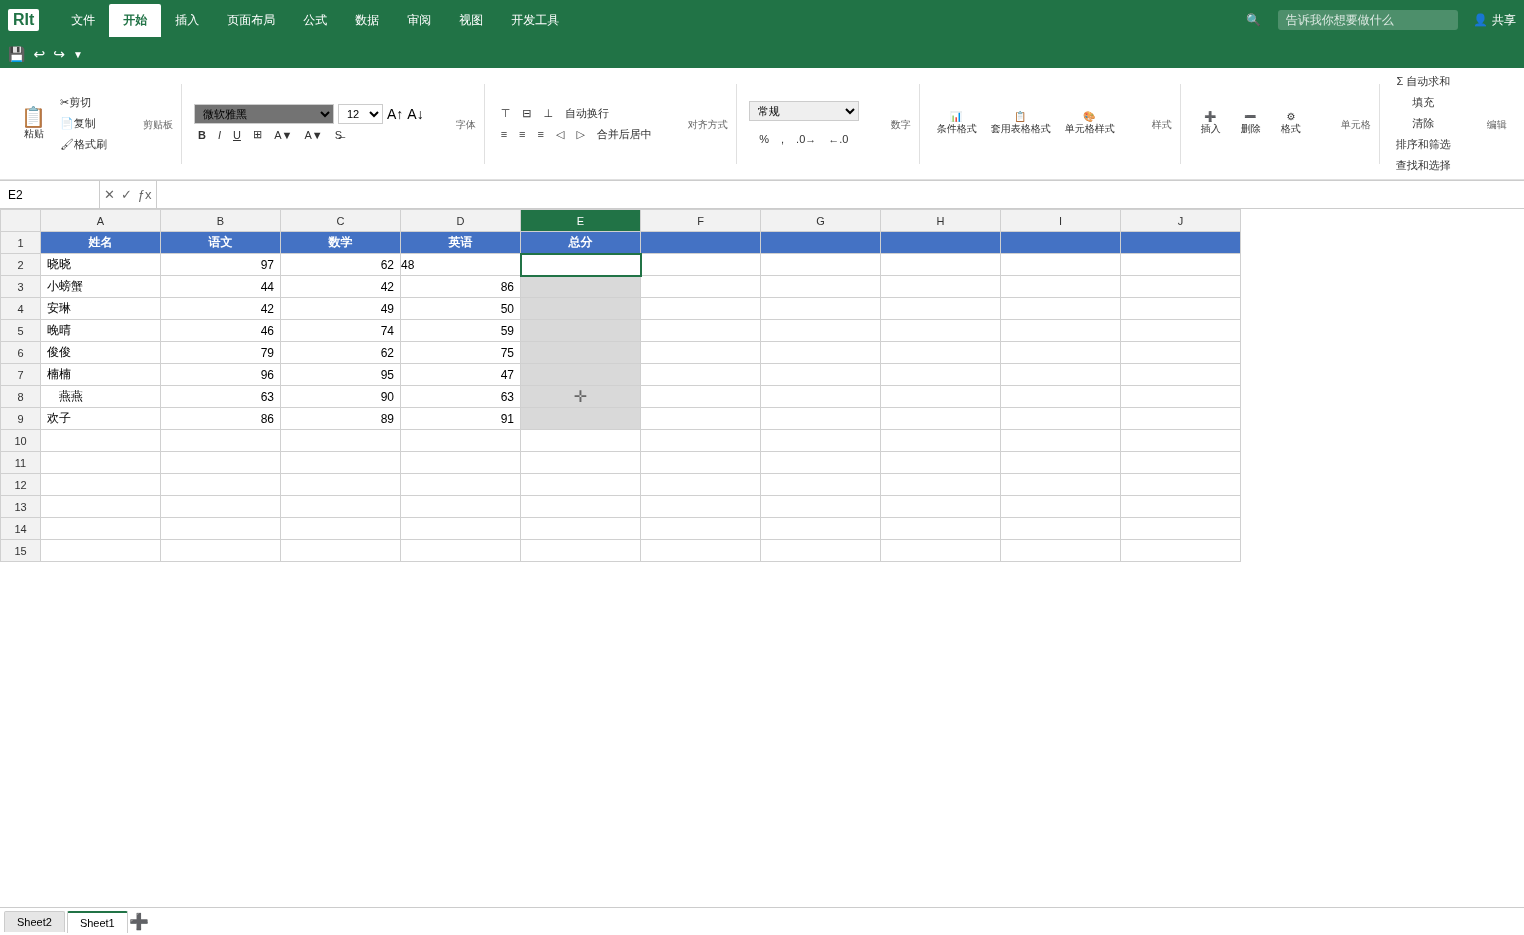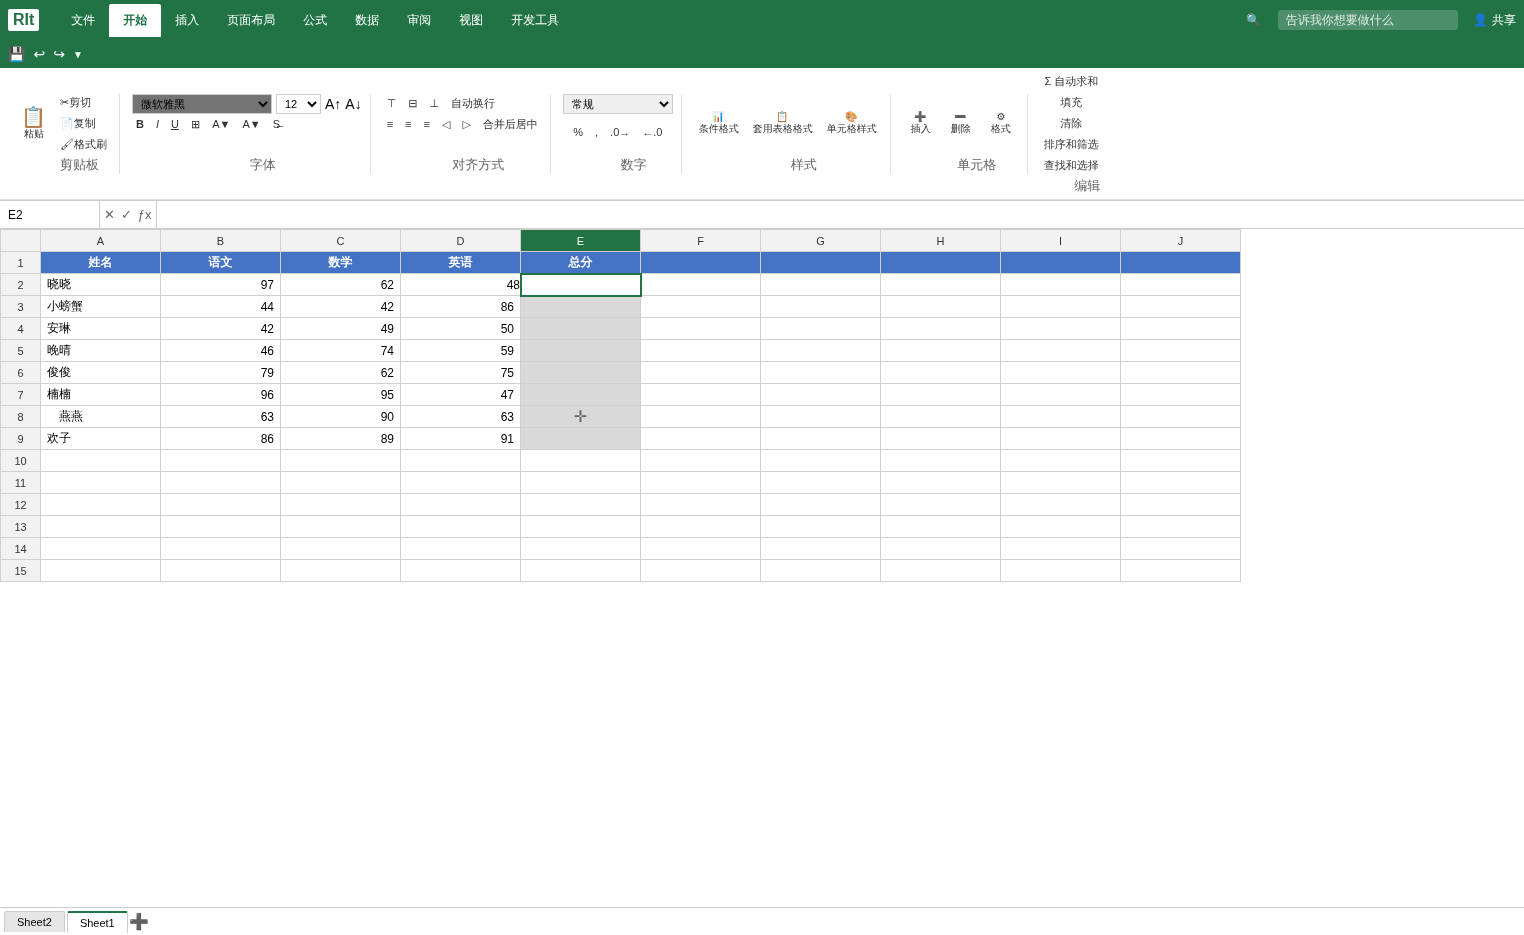--- a/index.html
+++ b/index.html
@@ -38,30 +38,30 @@
     .ribbon-toolbar {
       display: flex;
       align-items: center;
       padding: 4px 8px;
       gap: 4px;
       min-height: 90px;
       border-bottom: 1px solid #e0e0e0;
     }
     .ribbon-group {
       display: flex;
-      flex-direction: column;
+      flex-direction: row;
       align-items: center;
       border-right: 1px solid #e0e0e0;
       padding: 0 8px;
       min-height: 80px;
       justify-content: space-between;
     }
     .ribbon-group:last-child { border-right: none; }
     .ribbon-group-label {
-      font-size: 13px;
+      font-size: 10px;
       color: #666;
       margin-top: 2px;
       white-space: nowrap;
       margin-left: 32px;
     }
     .ribbon-group-content { display: flex; align-items: center; gap: 4px; flex: 1; }
     .ribbon-btn {
       display: flex;
       flex-direction: column;
       align-items: center;
@@ -419,21 +419,21 @@
           <td class="data-cell" style="background: rgb(68, 114, 196); color: white; font-weight: bold; text-align: center;"></td>
           <td class="data-cell" style="background: rgb(68, 114, 196); color: white; font-weight: bold; text-align: center;"></td>
           <td class="data-cell" style="background: rgb(68, 114, 196); color: white; font-weight: bold; text-align: center;"></td>
           <td class="data-cell" style="background: rgb(68, 114, 196); color: white; font-weight: bold; text-align: center;"></td>
         </tr>
         <tr>
           <td class="row-header">2</td>
           <td class="data-cell" style="text-align: left; padding-left: 6px;">晓晓</td>
           <td class="data-cell" style="text-align: right; padding-right: 6px;">97</td>
           <td class="data-cell" style="text-align: right; padding-right: 6px;">62</td>
-          <td class="data-cell" style="text-align: right; ">48</td>
+          <td class="data-cell" style="text-align: left; ">48</td>
           <td class="data-cell" style="background: rgb(255, 255, 255); outline: rgb(33, 115, 70) solid 2px; outline-offset: -1px;"></td>
           <td class="data-cell"></td>
           <td class="data-cell"></td>
           <td class="data-cell"></td>
           <td class="data-cell"></td>
           <td class="data-cell"></td>
         </tr>
         <tr>
           <td class="row-header">3</td>
           <td class="data-cell" style="text-align: left; padding-left: 6px;">小螃蟹</td>

